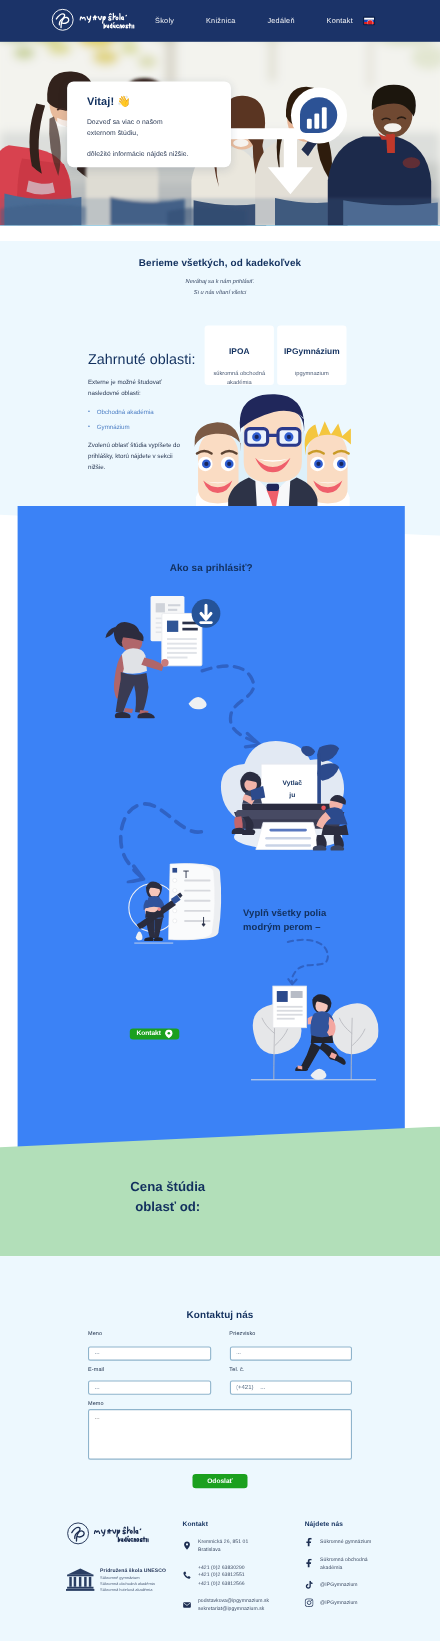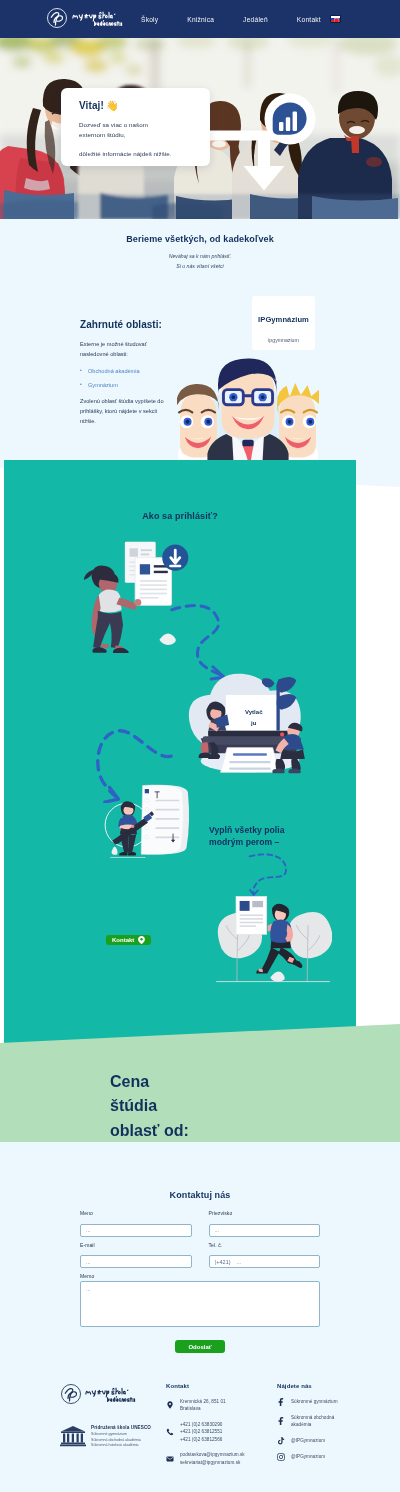--- a/index.html
+++ b/index.html
@@ -9,45 +9,45 @@
   
   .navbar{position:absolute;top:0;left:0;width:400px;height:38px;background:#1b3368;z-index:40}
   .logo{position:absolute;left:46px;top:7px;display:flex;align-items:center;gap:3px}
   .logo-mark{width:22px;height:22px}
   .logo-word{width:51px;height:19px;margin-left:1px}
   .nav-links{position:absolute;left:141px;top:0;height:38px;width:180px;display:flex;align-items:center;justify-content:space-between}
   .nav-link{color:#fff;font-size:6.6px;letter-spacing:.25px;text-decoration:none;white-space:nowrap;font-weight:400;opacity:.95}
   .flag{position:absolute;right:59px;top:15px;width:11px;height:8px;border-radius:1px;overflow:hidden;border:.5px solid #0c1f45}
 
   
-  .hero{position:absolute;top:38px;left:0;width:400px;height:181px;overflow:hidden;background:#0ea5e9;z-index:10}
+  .hero{position:absolute;top:24px;left:0;width:400px;height:181px;overflow:hidden;background:#0ea5e9;z-index:10}
   .hero-photo{position:absolute;left:0;top:0;width:400px;height:181px}
   .bubble{position:absolute;left:61px;top:50px;width:149px;height:78px;background:#fff;border-radius:6px;box-shadow:0 2px 9px rgba(30,50,90,.14);z-index:5;padding:12px 0 0 18px}
   .bubble h1{font-size:10px;color:#12305e;font-weight:700;letter-spacing:.1px}
   .bubble p{font-size:6.2px;color:#2b3a55;line-height:1.65;margin-top:9px;letter-spacing:.05px}
   .bubble p.second{margin-top:9px}
   .hero-overlay{position:absolute;left:0;top:0;width:400px;height:181px;z-index:4}
 
   
   .sect-blue{position:absolute;top:219px;left:0;width:400px;height:270px;background:#edf8fe;z-index:2;clip-path:polygon(0 0,400px 0,400px 268px,0 249px)}
   h2.center{font-size:9px;color:#12305e;font-weight:700;text-align:center;letter-spacing:.1px}
   .sub-italic{font-size:5.2px;color:#3a4a66;font-style:italic;text-align:center;line-height:1.85;margin-top:8px}
 
   
-  .sect-white{position:absolute;top:460px;left:4px;width:352px;height:590px;background:#14b8a6;z-index:3}
+  .sect-white{position:absolute;top:460px;left:16px;width:352px;height:590px;background:#3b82f6;z-index:3}
 
   
   .green{position:absolute;top:1020px;left:0;width:400px;height:122px;background:#b2dfb9;z-index:5;clip-path:polygon(0 23px,400px 4px,400px 122px,0 122px)}
 
   
   .sect-form{position:absolute;top:1142px;left:0;width:400px;height:350px;background:#edf8fe;z-index:1}
 
   
   .areas-left{position:absolute;left:80px;top:100px;width:112px}
-  .areas-left h3{font-size:10px;color:#12305e;font-weight:700;letter-spacing:.05px}
+  .areas-left h3{font-size:13px;color:#12305e;font-weight:400;letter-spacing:.05px}
   .areas-intro{font-size:5.6px;color:#2b3a55;line-height:1.75;margin-top:10px}
   .areas-bullets{list-style:none;margin-top:7px}
   .areas-bullets li{font-size:5.6px;color:#5182c6;line-height:1.6;position:relative;padding-left:8px;margin-bottom:5px}
   .areas-bullets li:before{content:"•";position:absolute;left:0;top:-.5px;color:#4f7fc4;font-size:5px}
   .areas-note{font-size:5.6px;color:#2b3a55;line-height:1.78;margin-top:8px}
   .area-card{position:absolute;background:#fff;border-radius:3px}
   .card1{left:186px;top:77px;width:63px;height:54px}
   .card2{left:252px;top:77px;width:63px;height:54px}
   .ac-title{font-size:7.6px;font-weight:700;color:#12305e;text-align:center;margin-top:19px;letter-spacing:.05px}
   .ac-sub{font-size:5.2px;color:#4a5a74;text-align:center;margin-top:12px;line-height:1.6}
@@ -63,21 +63,21 @@
   .art2{left:174px;top:208px;width:142px;height:112px}
   .printer-label{font-size:6.4px;font-weight:700;fill:#12305e;font-family:"Liberation Sans",sans-serif}
   .arr2{left:89px;top:265px;width:82px;height:78px}
   .art3{left:99px;top:321px;width:92px;height:84px}
   .step3-text{position:absolute;left:205px;top:364px;width:120px}
   .arr3{left:243px;top:380px;width:62px;height:70px}
   .step4-text{position:absolute;left:102px;top:466px;width:130px}
   .kt-btn{margin-top:9px;height:10px;padding:0 6px;display:inline-flex;align-items:center;gap:4px}
   .art4{left:210px;top:422px;width:118px;height:110px}
   
-  .price-label{position:absolute;left:110px;top:50px;font-size:16px;color:#12305e;font-weight:700;line-height:1.52;text-align:left;width:85px}
+  .price-label{position:absolute;left:110px;top:50px;font-size:12px;color:#12305e;font-weight:700;line-height:1.52;text-align:center;width:85px}
   .price-value{position:absolute;left:216px;top:36px;font-size:22px;color:#12305e;font-weight:700;line-height:1.42;letter-spacing:.2px}
   
   .form-grid{position:absolute;left:80px;top:69px;width:240px;display:grid;grid-template-columns:1fr 1fr;column-gap:17px;row-gap:6px}
   .fgroup.full{grid-column:1 / span 2}
   .submit-btn{position:absolute;left:175px;top:198px;width:50px;height:13px}
   .fld-label{font-size:5px;color:#22344f;margin-bottom:2px;letter-spacing:.1px;line-height:1}
   .fld{width:100%;height:13px;border:1px solid #8fb4cc;border-radius:2px;background:#fff;font-size:5.5px;color:#5c7289;padding:0 5px;font-family:inherit;outline:none}
   textarea.fld{height:46px;padding:4px 5px;resize:none}
   .btn-green{background:#1ba01e;color:#fff;border:none;border-radius:3px;font-size:6px;font-weight:700;font-family:inherit;cursor:pointer}
   
@@ -299,20 +299,24 @@
       </p>
       <ul class="areas-bullets">
         <li><span>Obchodná akadémia</span></li>
         <li><span>Gymnázium</span></li>
       </ul>
       <p class="areas-note">
         <span>Zvolenú oblasť štúdia vypíšete do</span><br><span>prihlášky, ktorú nájdete v sekcii</span><br><span>nižšie.</span>
       </p>
     </div>
 
+    <div class="area-card card1">
+      <div class="ac-title">IPOA</div>
+      <div class="ac-sub"><span>súkromná obchodná</span><br><span>akadémia</span></div>
+    </div>
     <div class="area-card card2">
       <div class="ac-title">IPGymnázium</div>
       <div class="ac-sub"><span>ipgymnazium</span></div>
     </div>
 
     <svg class="students-art" viewBox="0 0 150 125">
       <ellipse cx="75" cy="80" rx="46" ry="45" fill="#ddf0fa"></ellipse>
 
       <g>
         <path d="M1 125 L1 108 Q4 98 16 95 Q30 95 36 106 L36 125 Z" fill="#ffffff"></path>

